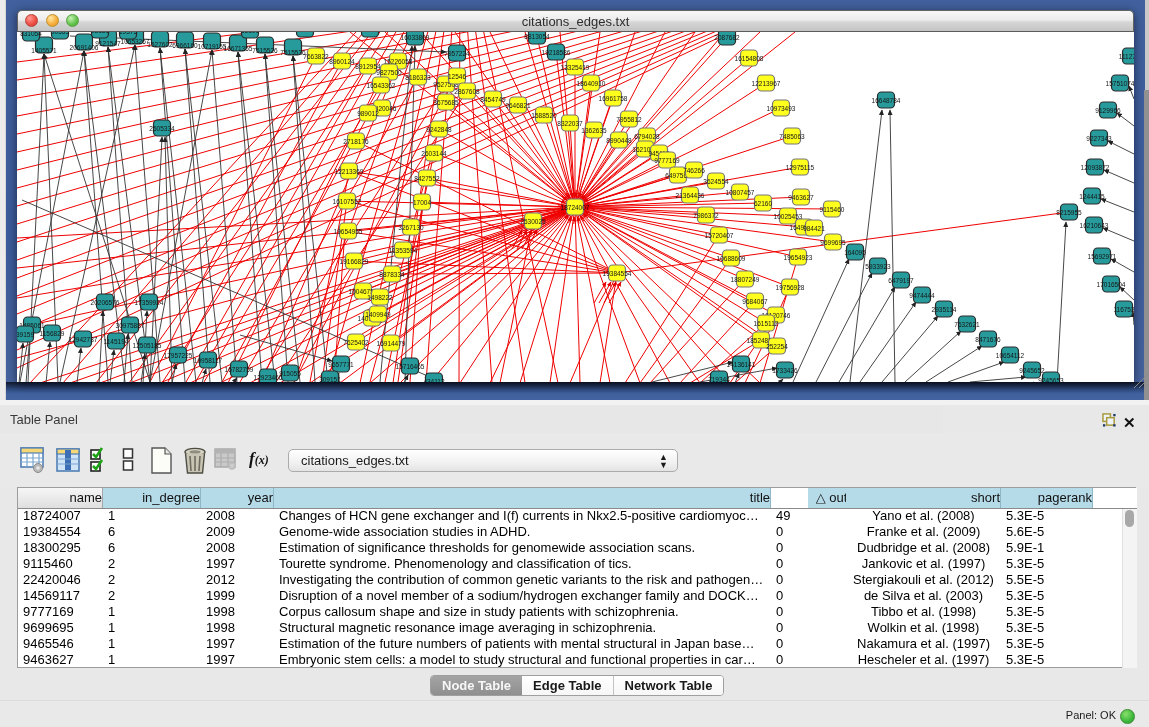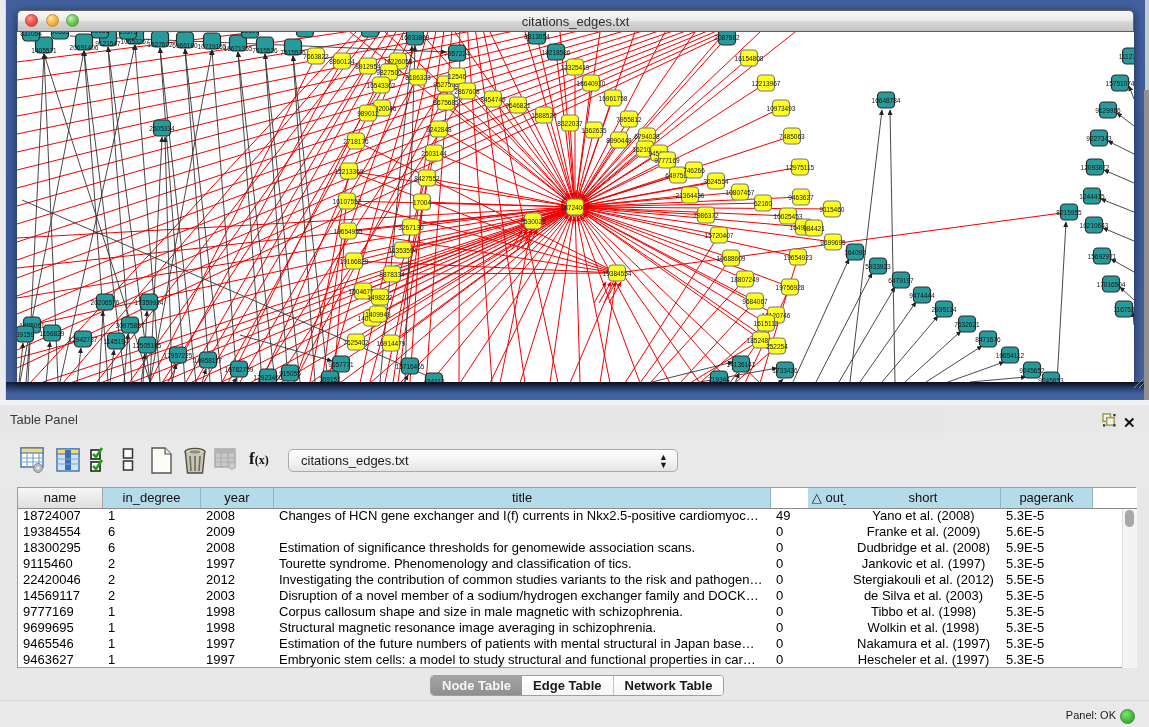--- a/index.html
+++ b/index.html
@@ -37,21 +37,21 @@
  border:1px solid #ababab;border-radius:5px;
  background:linear-gradient(180deg,#ffffff, #f1f1f1 60%,#e4e4e4);
  font-size:13px;color:#1a1a1a;line-height:21px;padding-left:12px}
 #combo .ud{position:absolute;right:9px;top:2.5px;font-size:9px;color:#1a1a1a;line-height:8.5px;text-align:center}
 
 #tbl{position:absolute;left:17px;top:87px;width:1119px;height:181px;box-sizing:border-box;
  border:1px solid #9d9d9d;background:#fff}
 #thead{position:absolute;left:0;top:0;width:1119px;height:20px;background:#ffffff;
  border-bottom:1px solid #8a8a8a}
 .th{position:absolute;top:0;height:20px;box-sizing:border-box;border-right:1px solid #8fb6c4;
- font-size:13px;color:#111;text-align:center;line-height:20px;background:#b6dbe8}
+ font-size:13px;color:#111;text-align:right;line-height:20px;background:#b6dbe8}
 #th0{left:0;width:85px;background:linear-gradient(180deg,#f6f6f6,#dfdfdf);border-right:1px solid #a5a5a5}
 #th1{left:85px;width:98px}
 #th2{left:183px;width:73px}
 #th3{left:256px;width:497px}
 #th4{left:790px;width:75px}
 #th5{left:828px;width:155px}
 #th6{left:983px;width:92px}
 #tbody{position:absolute;left:0;top:20px;width:1119px;height:160px;
  font-size:13px;color:#000}
 .tr{position:absolute;left:0;width:1119px;height:16px;line-height:16px;white-space:nowrap}
@@ -714,21 +714,21 @@
       <path d="M2.5 6.5 L4.5 26 L19.5 26 L21.5 6.5" fill="#c9c5b4" stroke="#4d4d44" stroke-width="1.4"></path>
       <path d="M7 9 L8 24 M12 9 L12 24 M17 9 L16 24" stroke="#6e6c60" stroke-width="1.6"></path>
     </svg>
     <svg class="ticon" style="left:214px" width="23" height="25" viewBox="0 0 23 25">
       <rect x="1" y="2" width="20" height="18" fill="#c9c9c9" stroke="#a5a5a5" stroke-width="1.4"></rect>
       <rect x="1" y="2" width="20" height="4.5" fill="#b3b3b3"></rect>
       <path d="M7 6 V20 M14 6 V20 M1 11 H21 M1 15 H21" stroke="#adadad" stroke-width="1.2"></path>
       <circle cx="18" cy="19" r="3.8" fill="#bdbdbd"></circle>
       <path d="M16.5 17.5 L19.5 20.5 M19.5 17.5 L16.5 20.5" stroke="#d8d8d8" stroke-width="1.2"></path>
     </svg>
-    <div class="ticon" style="left:249px;top:16px;font-size:17px;font-weight:bold;color:#111;font-family:'Liberation Serif',serif">f<span style="font-size:12px">(x)</span></div>
+    <div class="ticon" style="left:249px;top:16px;font-size:17px;font-style:italic;font-weight:bold;color:#111;font-family:'Liberation Serif',serif">f<span style="font-size:12px">(x)</span></div>
     <div id="combo">citations_edges.txt<div class="ud">▲<br>▼</div></div>
   </div>
   <div id="tbl">
     <div id="thead">
       <div class="th" id="th0">name</div>
       <div class="th" id="th1">in_degree</div>
       <div class="th" id="th2">year</div>
       <div class="th" id="th3">title</div>
       <div class="th" id="th4">△ out_de…</div>
       <div class="th" id="th5">short</div>
@@ -741,65 +741,66 @@
           <div class="c2">2008</div>
           <div class="c3">Changes of HCN gene exchanger and I(f) currents in Nkx2.5-positive cardiomyoc…</div>
           <div class="c4">49</div>
           <div class="c5">Yano et al. (2008)</div>
           <div class="c6">5.3E-5</div>
         </div>
 <div class="tr" style="top:16px">
           <div class="c0">19384554</div>
           <div class="c1">6</div>
           <div class="c2">2009</div>
+          <div class="c3">Genome-wide association studies in ADHD.</div>
           <div class="c4">0</div>
           <div class="c5">Franke et al. (2009)</div>
           <div class="c6">5.6E-5</div>
         </div>
 <div class="tr" style="top:32px">
           <div class="c0">18300295</div>
           <div class="c1">6</div>
           <div class="c2">2008</div>
           <div class="c3">Estimation of significance thresholds for genomewide association scans.</div>
           <div class="c4">0</div>
           <div class="c5">Dudbridge et al. (2008)</div>
-          <div class="c6">5.9E-5</div>
+          <div class="c6">5.9E-1</div>
         </div>
 <div class="tr" style="top:48px">
           <div class="c0">9115460</div>
           <div class="c1">2</div>
           <div class="c2">1997</div>
           <div class="c3">Tourette syndrome. Phenomenology and classification of tics.</div>
           <div class="c4">0</div>
           <div class="c5">Jankovic et al. (1997)</div>
           <div class="c6">5.3E-5</div>
         </div>
 <div class="tr" style="top:64px">
           <div class="c0">22420046</div>
           <div class="c1">2</div>
           <div class="c2">2012</div>
-          <div class="c3">Investigating the contribution of common studies variants to the risk and pathogen…</div>
+          <div class="c3">Investigating the contribution of common genetic variants to the risk and pathogen…</div>
           <div class="c4">0</div>
           <div class="c5">Stergiakouli et al. (2012)</div>
           <div class="c6">5.5E-5</div>
         </div>
 <div class="tr" style="top:80px">
           <div class="c0">14569117</div>
           <div class="c1">2</div>
-          <div class="c2">2003</div>
+          <div class="c2">1999</div>
           <div class="c3">Disruption of a novel member of a sodium/hydrogen exchanger family and DOCK…</div>
           <div class="c4">0</div>
           <div class="c5">de Silva et al. (2003)</div>
           <div class="c6">5.3E-5</div>
         </div>
 <div class="tr" style="top:96px">
           <div class="c0">9777169</div>
           <div class="c1">1</div>
           <div class="c2">1998</div>
-          <div class="c3">Corpus callosum shape and size in male magnetic with schizophrenia.</div>
+          <div class="c3">Corpus callosum shape and size in study patients with schizophrenia.</div>
           <div class="c4">0</div>
           <div class="c5">Tibbo et al. (1998)</div>
           <div class="c6">5.3E-5</div>
         </div>
 <div class="tr" style="top:112px">
           <div class="c0">9699695</div>
           <div class="c1">1</div>
           <div class="c2">1998</div>
           <div class="c3">Structural magnetic resonance image averaging in schizophrenia.</div>
           <div class="c4">0</div>

